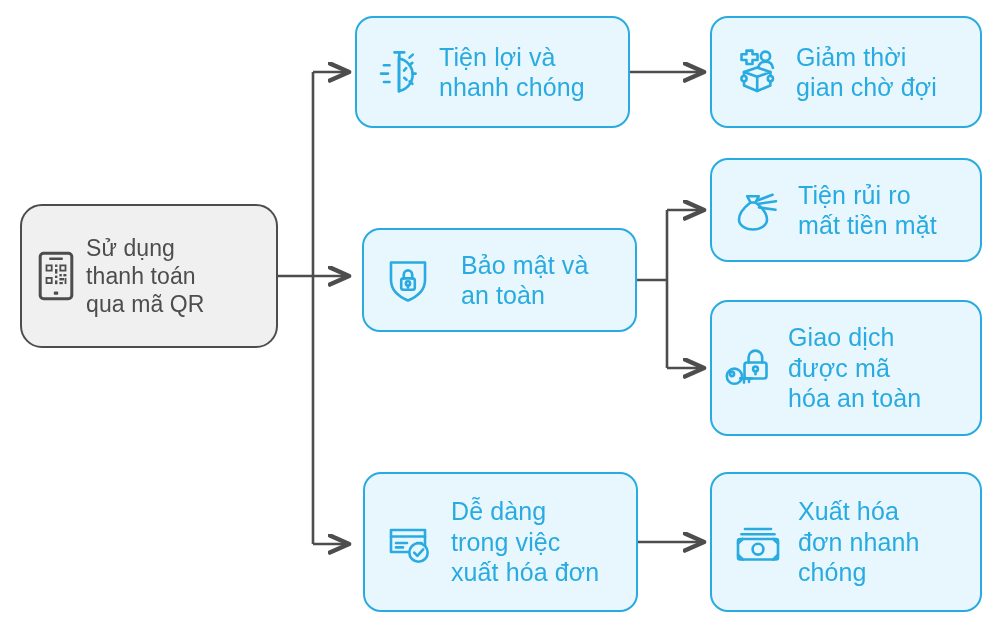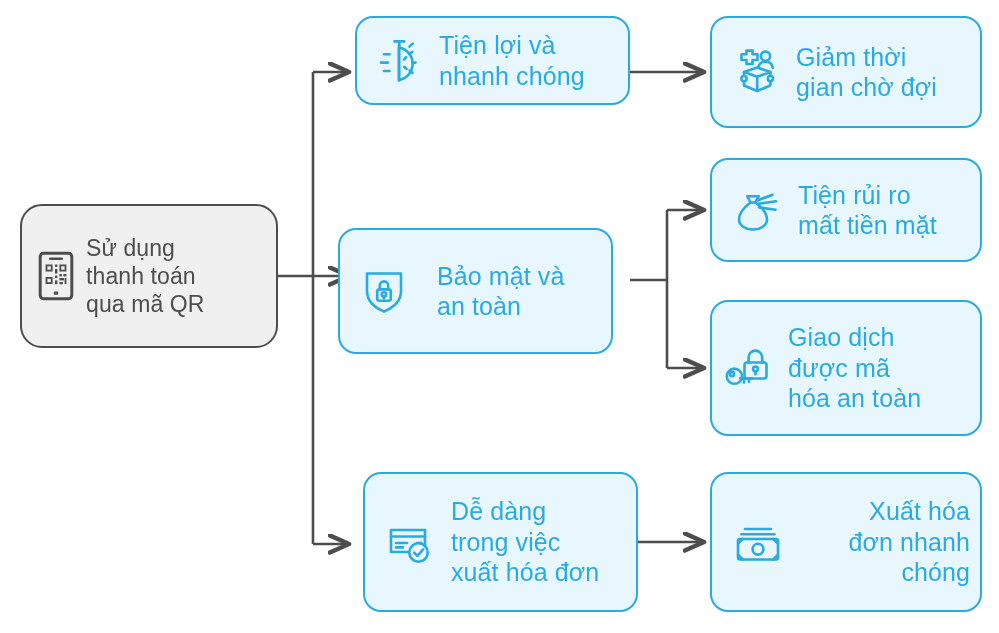--- a/index.html
+++ b/index.html
@@ -137,21 +137,21 @@
           <rect x="21.4" y="31" width="3.4" height="2.2"></rect>
           <rect x="17" y="29.4" width="2.4" height="3.8"></rect>
         </g>
       </svg>
     </span>
     <span class="node-label">Sử dụng
 thanh toán
 qua mã QR</span>
   </div>
 
-  <div class="node node-branch" style="left:355px; top:16px; width:275px; height:89px;">
+  <div class="node node-branch" style="left:355px; top:16px; width:275px; height:112px;">
     <span class="node-icon">
       <svg width="44" height="48" viewBox="0 0 44 48" xmlns="http://www.w3.org/2000/svg">
         <g fill="none" stroke="#29abe2" stroke-width="2.6" stroke-linecap="round">
           <path d="M20,8.5 L20,43.5"></path>
           <path d="M20,10.5 A16.5,16.5 0 0,1 20,43 Z" stroke-linejoin="round"></path>
           <path d="M15.5,4.4 L25.2,4.4"></path>
           <path d="M20.3,4.4 L20.3,8.6"></path>
           <path d="M30.5,9.6 L33.8,6.6"></path>
           <path d="M30.6,17.2 L33.4,14.8"></path>
           <path d="M33.4,25.6 L36.6,25.6"></path>
@@ -181,21 +181,21 @@
           <path d="M23.2,28.8 L23.2,43"></path>
           <circle cx="10" cy="30.6" r="2.6" fill="#e7f7fd"></circle>
           <circle cx="36.4" cy="30.6" r="2.6" fill="#e7f7fd"></circle>
         </g>
       </svg>
     </span>
     <span class="node-label">Giảm thời
 gian chờ đợi</span>
   </div>
 
-  <div class="node node-branch" style="left:338px; top:228px; width:275px; height:126px;gap:31px;">
+  <div class="node node-branch" style="left:362px; top:228px; width:275px; height:104px;gap:31px;">
     <span class="node-icon">
       <svg width="44" height="46" viewBox="0 0 44 46" xmlns="http://www.w3.org/2000/svg">
         <g fill="none" stroke="#29abe2" stroke-width="2.6" stroke-linecap="round" stroke-linejoin="round">
           <path d="M5,5.5 L39,5.5 L39,23 C39,33 31.5,39.5 22,43.5
                    C12.5,39.5 5,33 5,23 Z"></path>
           <rect x="15.2" y="21.4" width="13.6" height="11.4" rx="2.2"></rect>
           <path d="M17.8,21.4 L17.8,17.6 A4.2,4.2 0 0,1 26.2,17.6 L26.2,21.4"></path>
           <circle cx="22" cy="26.4" r="2.1"></circle>
           <path d="M22,28.2 L22,30.4"></path>
         </g>
@@ -255,21 +255,21 @@
           <circle cx="31.5" cy="33.5" r="9.2" fill="#e7f7fd"></circle>
           <path d="M27.2,33.6 L30.4,36.8 L36.2,30.4"></path>
         </g>
       </svg>
     </span>
     <span class="node-label">Dễ dàng
 trong việc
 xuất hóa đơn</span>
   </div>
 
-  <div class="node node-branch" style="left:710px; top:472px; width:272px; height:140px;text-align:right;">
+  <div class="node node-branch" style="left:710px; top:472px; width:272px; height:140px;">
     <span class="node-icon">
       <svg width="48" height="44" viewBox="0 0 48 44" xmlns="http://www.w3.org/2000/svg">
         <g fill="none" stroke="#29abe2" stroke-width="2.6" stroke-linecap="round" stroke-linejoin="round">
           <path d="M11,9 L37,9"></path>
           <path d="M7.5,14.2 L40.5,14.2"></path>
           <rect x="4" y="19" width="40" height="20.5" rx="2"></rect>
           <circle cx="24" cy="29.2" r="5.4"></circle>
           <path d="M4,23.6 L8.8,19"></path>
           <path d="M44,23.6 L39.2,19"></path>
           <path d="M4,34.8 L8.8,39.5"></path>

